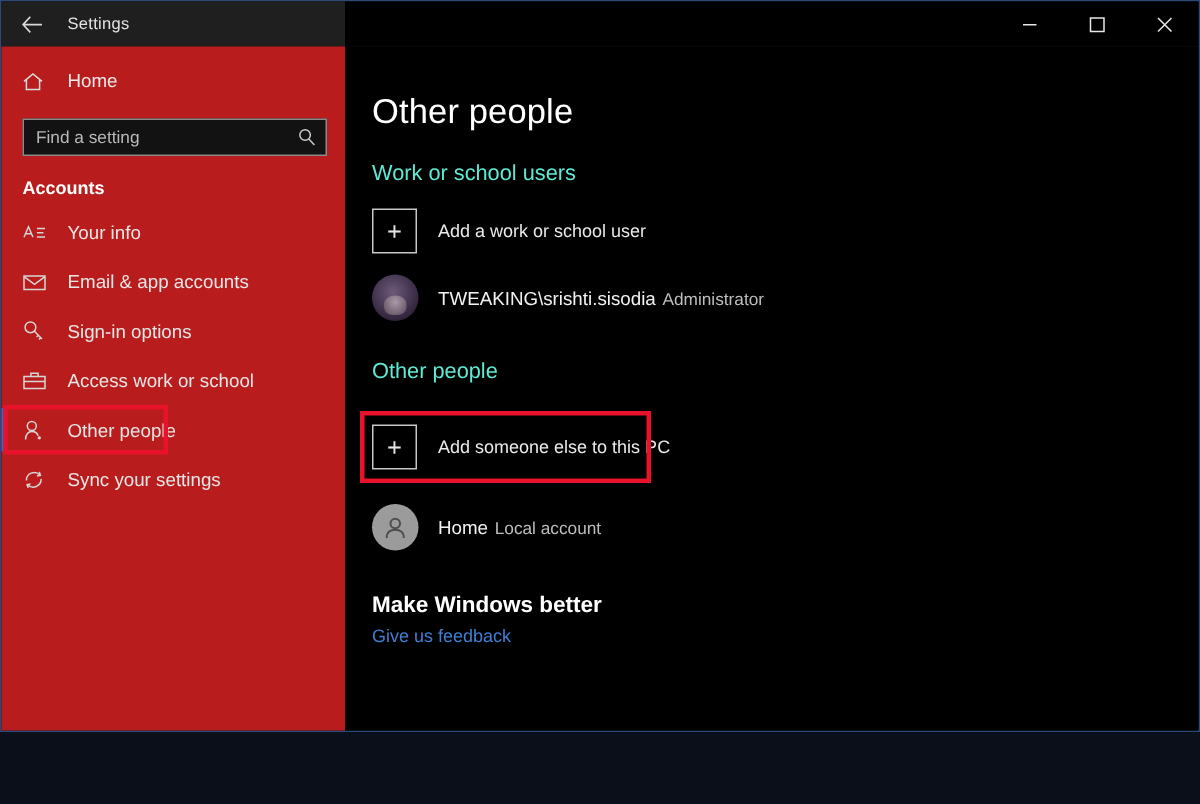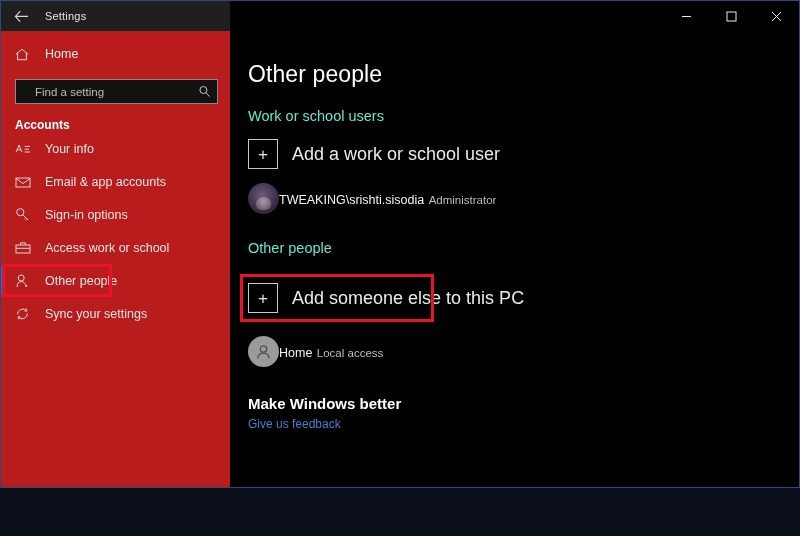--- a/index.html
+++ b/index.html
@@ -112,38 +112,37 @@
   }
 
   .search-wrap {
     margin: 10px 12px 0 14px;
     height: 25px;
     border: 1px solid #8a8a8a;
     background: #121212;
     display: flex;
     align-items: center;
     box-sizing: border-box;
-    padding: 0 6px 0 19px;
-    text-decoration: underline;
+    padding: 0 6px 0 8px;
   }
   .search-wrap input {
     flex: 1;
     background: transparent;
     border: none;
     outline: none;
     color: #cfcfcf;
     font-size: 11.5px;
     font-family: "Liberation Sans", sans-serif;
     padding: 0;
   }
   .search-wrap input::placeholder { color: #b9b9b9; opacity: 1; }
   .search-wrap .sico { color: #cbcbcb; display: flex; align-items: center; }
 
   .section-title {
-    margin: 14px 0 0 14px;
+    margin: 14px 0 6px 14px;
     font-size: 12px;
     font-weight: bold;
     color: #ffffff;
   }
 
   .nav-item {
     position: relative;
     display: flex;
     align-items: center;
     height: 33px;
@@ -221,21 +220,21 @@
     box-sizing: border-box;
     display: flex;
     align-items: center;
     justify-content: center;
     color: #e4e4e4;
     font-size: 17px;
     line-height: 1;
     flex: 0 0 30px;
   }
   .add-row .atext {
-    font-size: 18px;
+    font-size: 12px;
     color: #eaeaea;
     margin-left: 14px;
     white-space: nowrap;
   }
   .add-row.highlighted {
     margin-top: 18px;
     padding: 9px 0 9px 8px;
     margin-left: -8px;
     width: 186px;
   }
@@ -274,21 +273,21 @@
     width: 48%;
     height: 40%;
     border-radius: 46% 46% 40% 40%;
     background: radial-gradient(ellipse at 50% 35%, #b9a9b4 0%, #8c7b89 50%, #5c4c5e 100%);
     opacity: .85;
   }
   .avatar.generic {
     background: #9b9b9b;
     color: #4a4a4a;
   }
-  .user-row .utext { }
+  .user-row .utext { margin-left: 13px; }
   .user-row .uname {
     font-size: 12.5px;
     color: #f2f2f2;
     line-height: 16px;
   }
   .user-row .usub {
     font-size: 11.5px;
     color: #bdbdbd;
     line-height: 16px;
     margin-top: 1px;
@@ -468,21 +467,21 @@
 
         <div class="user-row">
           <span class="avatar generic">
             <svg width="17" height="16" viewBox="0 0 17 16" aria-hidden="true">
               <circle cx="8.5" cy="5" r="3.2" fill="none" stroke="#4e4e4e" stroke-width="1.3"></circle>
               <path d="M2.8 14.6 C2.8 10.6 5.4 9.2 8.5 9.2 C11.6 9.2 14.2 10.6 14.2 14.6" fill="none" stroke="#4e4e4e" stroke-width="1.3"></path>
             </svg>
           </span>
           <span class="utext">
             <span class="uname">Home</span>
-            <span class="usub">Local access</span>
+            <span class="usub">Local account</span>
           </span>
         </div>
 
 
 
         
         <h2 class="better">Make Windows better</h2>
         <a href="#" class="blue-link fb">Give us feedback</a>
 
       </div>

